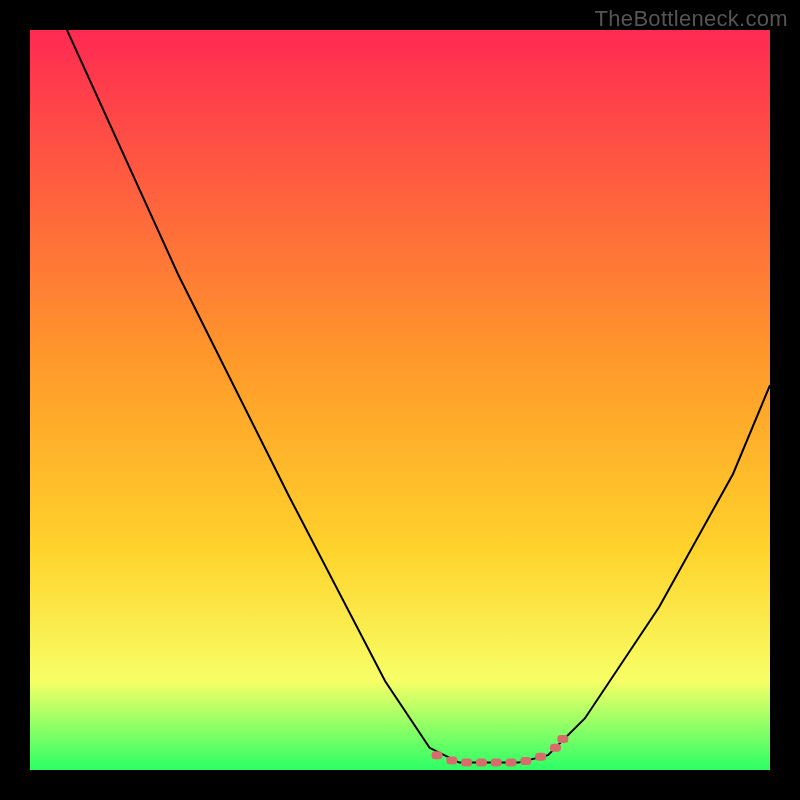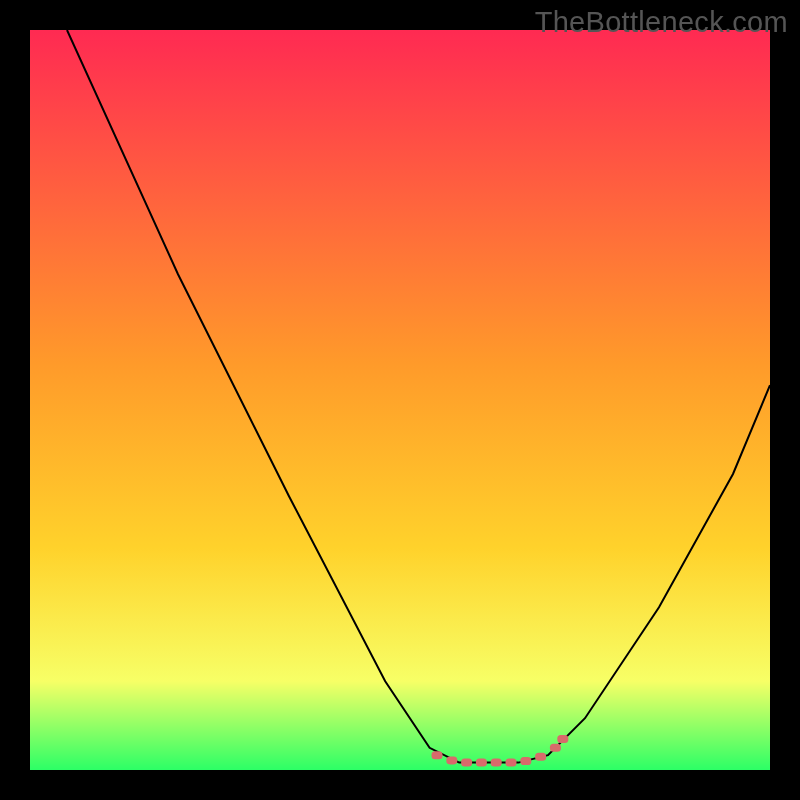--- a/index.html
+++ b/index.html
@@ -15,21 +15,21 @@
     position: relative;
     width: 800px;
     height: 800px;
     background: #000;
   }
   .watermark {
     position: absolute;
     top: 6px;
     right: 12px;
     color: #555;
-    font-size: 29px;
+    font-size: 22px;
     font-weight: 500;
     letter-spacing: 0.3px;
     z-index: 5;
   }
   .plot {
     position: absolute;
     left: 30px;
     top: 30px;
     width: 740px;
     height: 740px;

